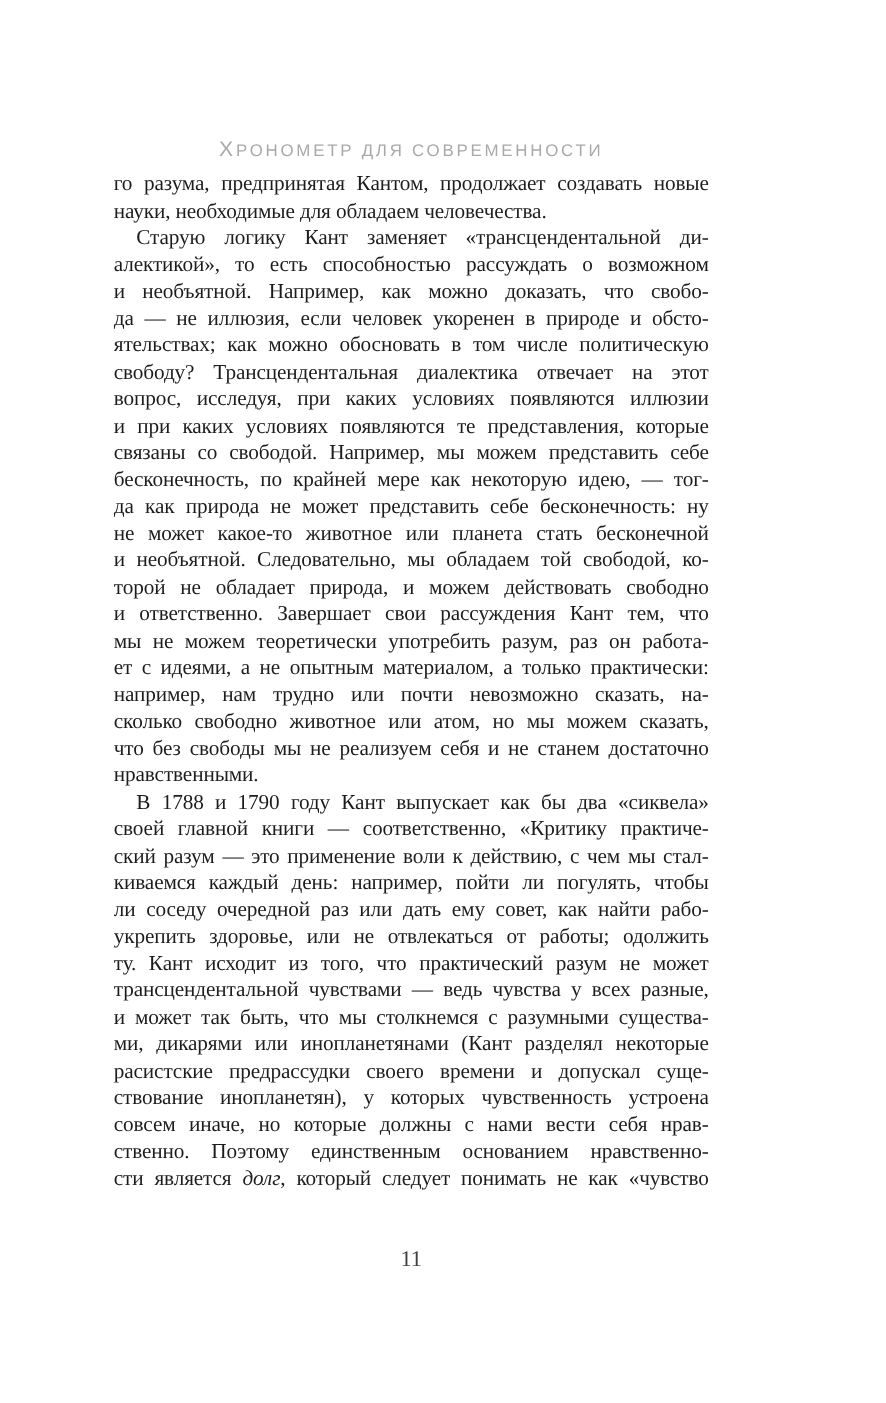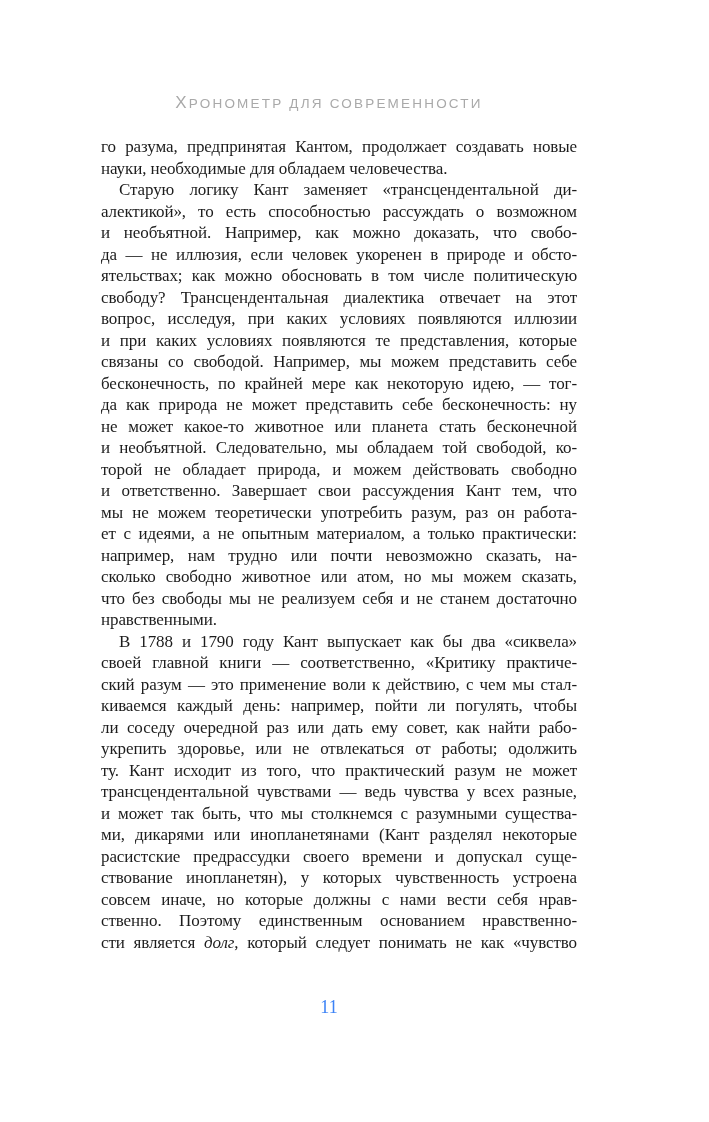--- a/index.html
+++ b/index.html
@@ -11,42 +11,41 @@
     position: relative;
     width: 709px;
     height: 1122px;
     background: #ffffff;
     font-family: "Liberation Serif", serif;
     overflow: hidden;
   }
   .running-head {
     position: absolute;
     left: 91px;
-    top: 93px;
+    top: 110px;
     width: 476px;
     text-align: center;
     font-family: "Liberation Sans", sans-serif;
     font-size: 13.5px;
     letter-spacing: 2.2px;
     color: #a9a9a9;
     white-space: nowrap;
   }
   .running-head::first-letter {
     font-size: 17px;
   }
   .text-block {
     position: absolute;
     left: 91px;
     top: 136px;
     width: 476px;
     color: #1c1c1c;
     font-size: 17px;
     line-height: 21.5px;
     letter-spacing: -0.1px;
-    margin-left: 10px;
   }
   .line {
     height: 21.5px;
     overflow: hidden;
     text-align: justify;
     text-align-last: justify;
     white-space: normal;
   }
   .line.indent {
     text-indent: 18px;
@@ -54,21 +53,21 @@
   .line.last-left {
     text-align-last: left;
   }
   .page-number {
     position: absolute;
     left: 91px;
     top: 997px;
     width: 476px;
     text-align: center;
     font-size: 18px;
-    color: #3b82f6;
+    color: #404040;
   }
 </style>
 </head>
 <body>
 
 <div class="page">
   <div class="running-head">ХРОНОМЕТР ДЛЯ СОВРЕМЕННОСТИ</div>
 
   <div class="text-block">
       <div class="line"><span>го разума, предпринятая Кантом, продолжает создавать новые</span></div>

